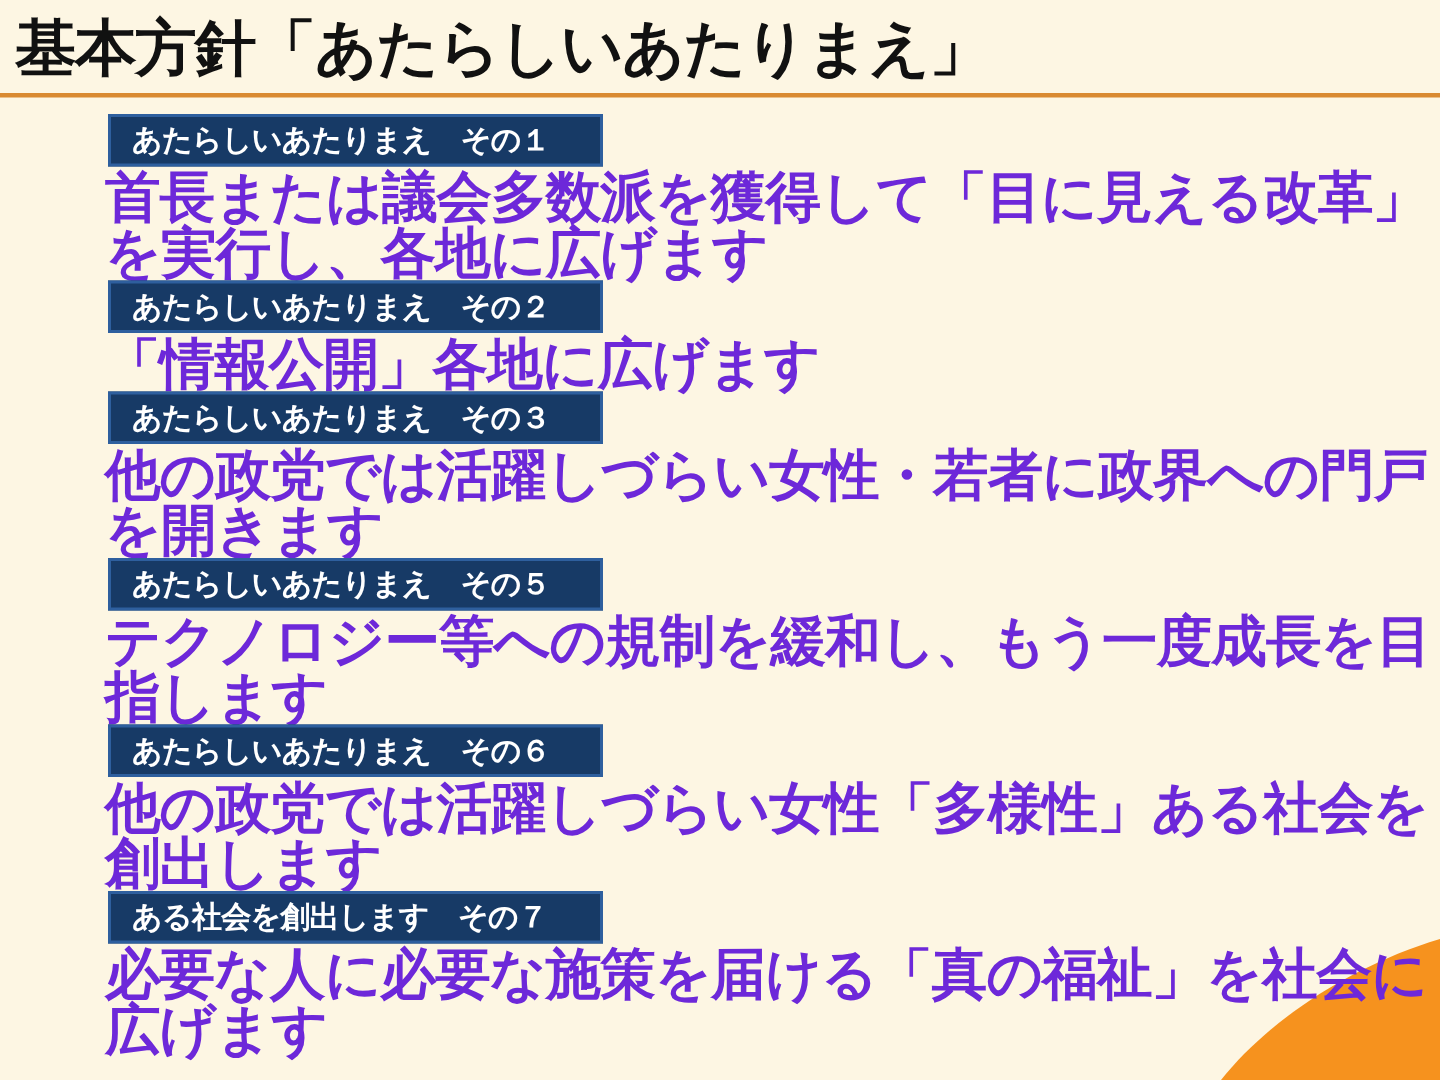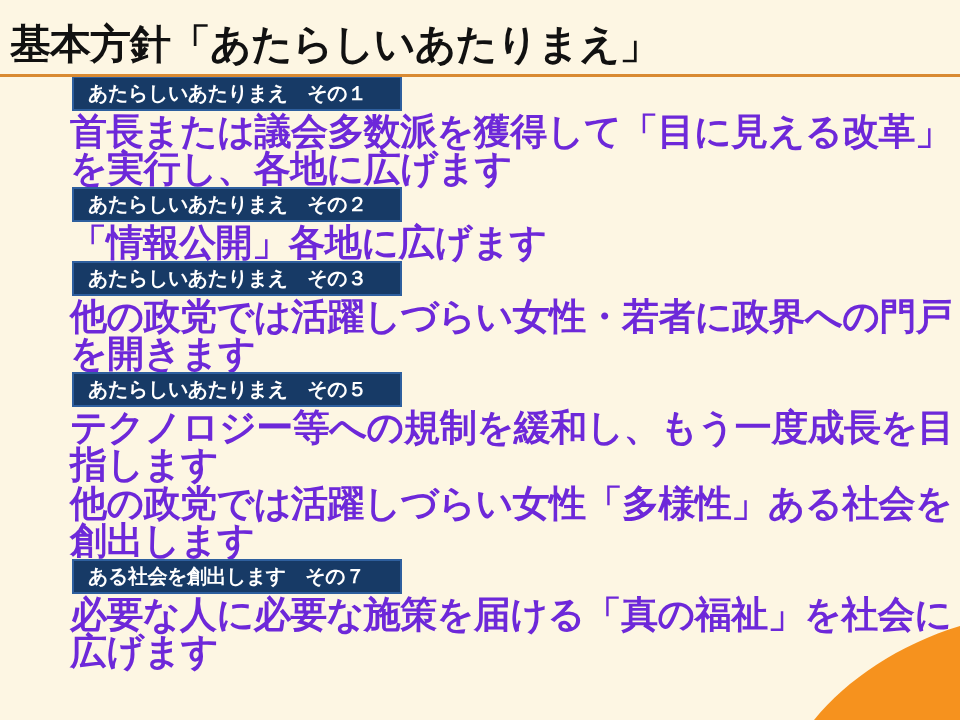--- a/index.html
+++ b/index.html
@@ -31,21 +31,21 @@
     width: 180px;
     height: 120px;
     pointer-events: none;
     z-index: 1;
   }
 
   
   #header {
     position: absolute;
     left: 0;
-    top: 12px;
+    top: 0;
     width: 960px;
     height: 68px;
     z-index: 3;
   }
   #page-title {
     position: absolute;
     left: 10px;
     top: 6px;
     font-family: "DejaVu Sans", "Liberation Sans", sans-serif;
     font-weight: bold;
@@ -116,21 +116,21 @@
   <div id="header">
     <div id="page-title">基本方針「あたらしいあたりまえ」</div>
     <div id="title-rule"></div>
   </div>
 
   <div id="points-list">
       <div class="point-item wrap-two"><div class="point-badge">あたらしいあたりまえ　その１</div><div class="point-text">首長または議会多数派を獲得して「目に見える改革」を実行し、各地に広げます</div></div>
       <div class="point-item"><div class="point-badge">あたらしいあたりまえ　その２</div><div class="point-text">「情報公開」各地に広げます</div></div>
       <div class="point-item"><div class="point-badge">あたらしいあたりまえ　その３</div><div class="point-text">他の政党では活躍しづらい女性・若者に政界への門戸を開きます</div></div>
       <div class="point-item"><div class="point-badge">あたらしいあたりまえ　その５</div><div class="point-text">テクノロジー等への規制を緩和し、もう一度成長を目指します</div></div>
-      <div class="point-item"><div class="point-text">他の政党では活躍しづらい女性「多様性」ある社会を創出します</div></div>
+      <div class="point-item"><div class="point-badge">あたらしいあたりまえ　その６</div><div class="point-text">他の政党では活躍しづらい女性「多様性」ある社会を創出します</div></div>
       <div class="point-item"><div class="point-badge">ある社会を創出します　その７</div><div class="point-text">必要な人に必要な施策を届ける「真の福祉」を社会に広げます</div></div>
     </div>
 
   <svg id="corner-swoosh" viewBox="0 0 180 120" preserveAspectRatio="none">
     <path d="M 180 26 C 120 44 66 80 34 120 L 180 120 Z" fill="#F6921E"></path>
   </svg>
 
 </div>
 
 </body></html>

